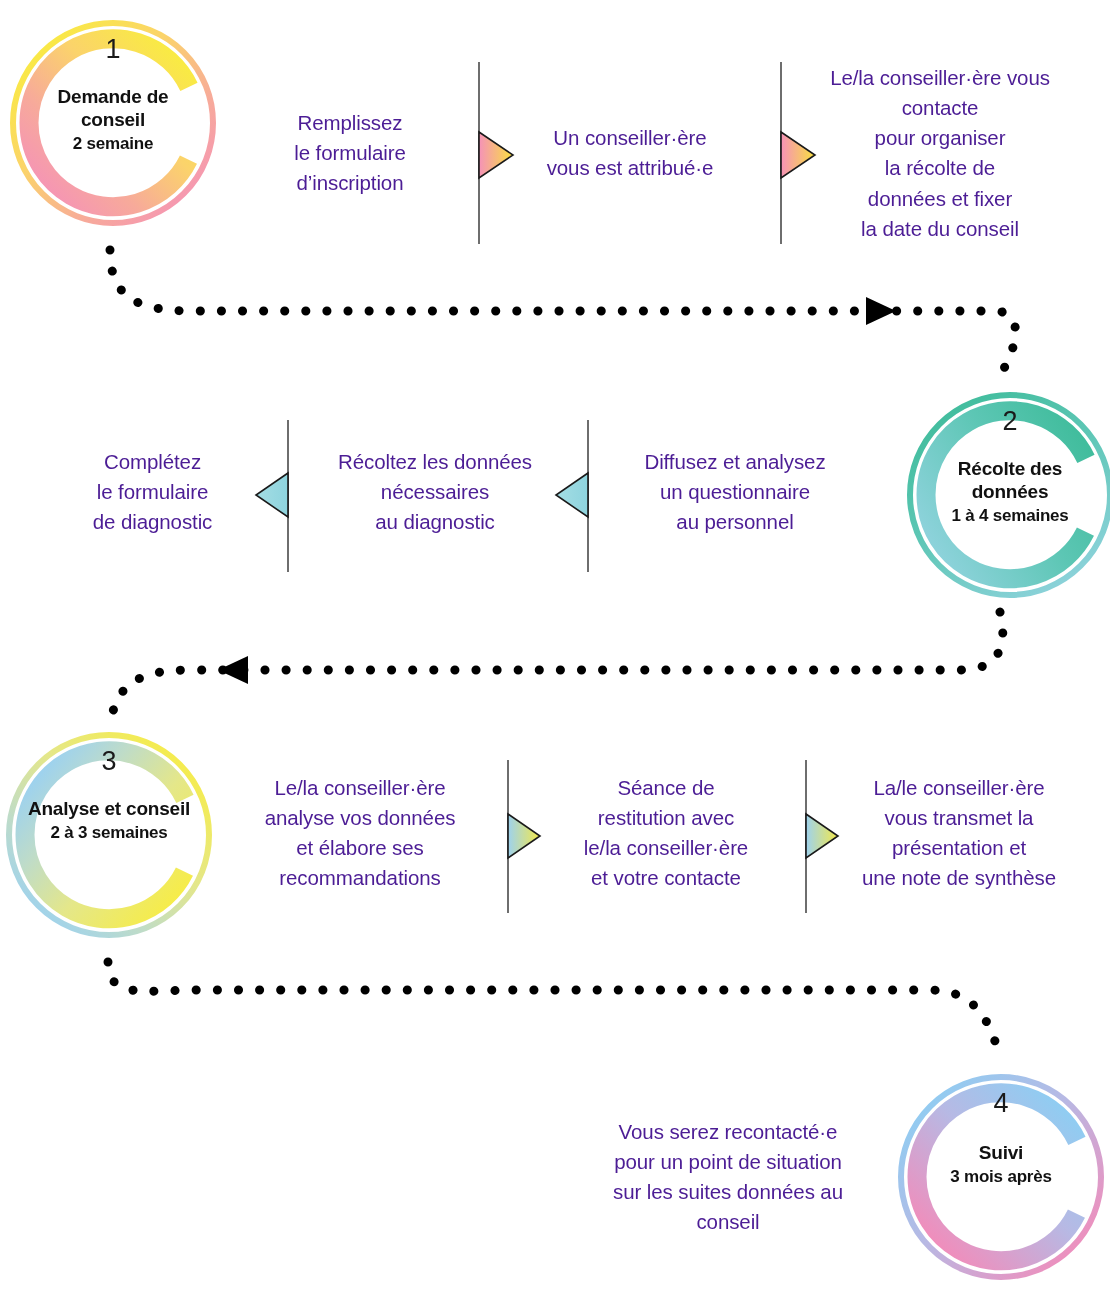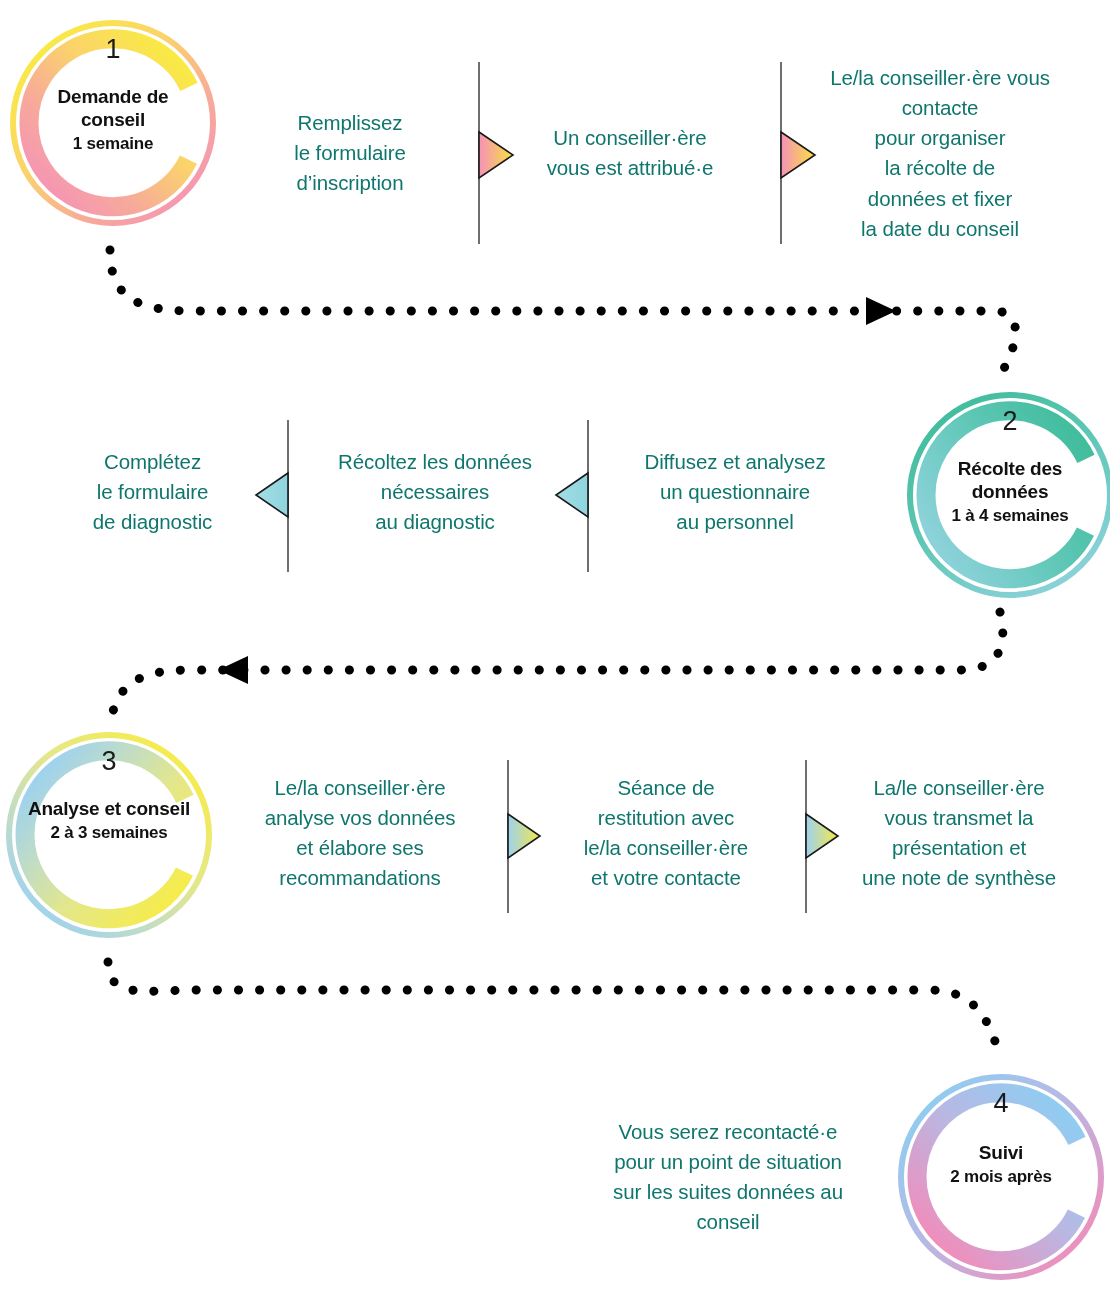--- a/index.html
+++ b/index.html
@@ -61,21 +61,21 @@
     line-height:1.22;
     margin-top:3px;
     letter-spacing:-0.2px;
   }
   .node.n4 .title{margin-top:24px;}
 
   
   .step-text{
     position:absolute;
     text-align:center;
-    color:#0f766e;
+    color:#4c1d95;
     font-size:20.5px;
     line-height:1.47;
     font-weight:400;
     letter-spacing:-0.1px;
     white-space:pre-line;
   }
 </style>
 </head>
 <body>
 
@@ -184,21 +184,21 @@
       <line x1="806" y1="760" x2="806" y2="913" stroke="#4a4a4a" stroke-width="1.6"></line>
       <polygon points="806,814 838,836 806,858" fill="url(#tg3)" stroke="#1a1a1a" stroke-width="1.6"></polygon>
     </g>
   </svg>
 
   <div class="node n1" style="left:8px; top:18px;">
     <div class="label">
       <div class="num">1</div>
       <div class="title">Demande
 de conseil</div>
-      <div class="dur">1 semaine</div>
+      <div class="dur">2 semaine</div>
     </div>
   </div>
 
   <div class="node n2" style="left:905px; top:390px;">
     <div class="label">
       <div class="num">2</div>
       <div class="title">Récolte
 des données</div>
       <div class="dur">1 à 4 semaines</div>
     </div>
@@ -210,21 +210,21 @@
       <div class="title">Analyse
 et conseil</div>
       <div class="dur">2 à 3 semaines</div>
     </div>
   </div>
 
   <div class="node n4" style="left:896px; top:1072px;">
     <div class="label">
       <div class="num">4</div>
       <div class="title">Suivi</div>
-      <div class="dur">2 mois après</div>
+      <div class="dur">3 mois après</div>
     </div>
   </div>
 
   <div class="step-text" style="left:240px; top:108px; width:220px;">Remplissez
 le formulaire
 d’inscription</div>
   <div class="step-text" style="left:505px; top:123px; width:250px;">Un conseiller·ère
 vous est attribué·e</div>
   <div class="step-text" style="left:790px; top:63px; width:300px;">Le/la conseiller·ère vous
 contacte

